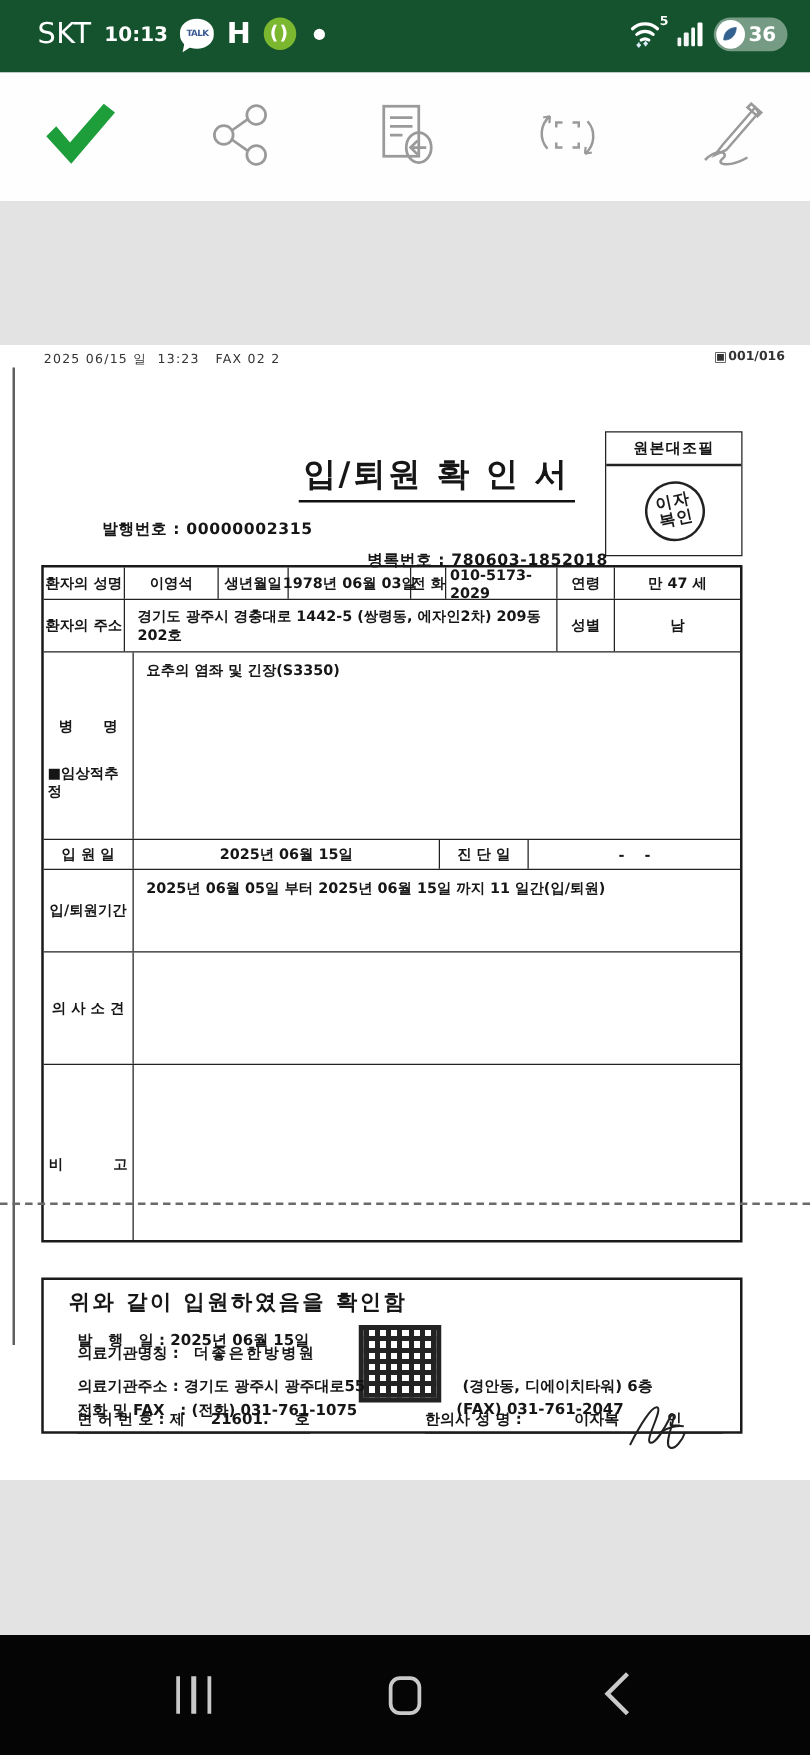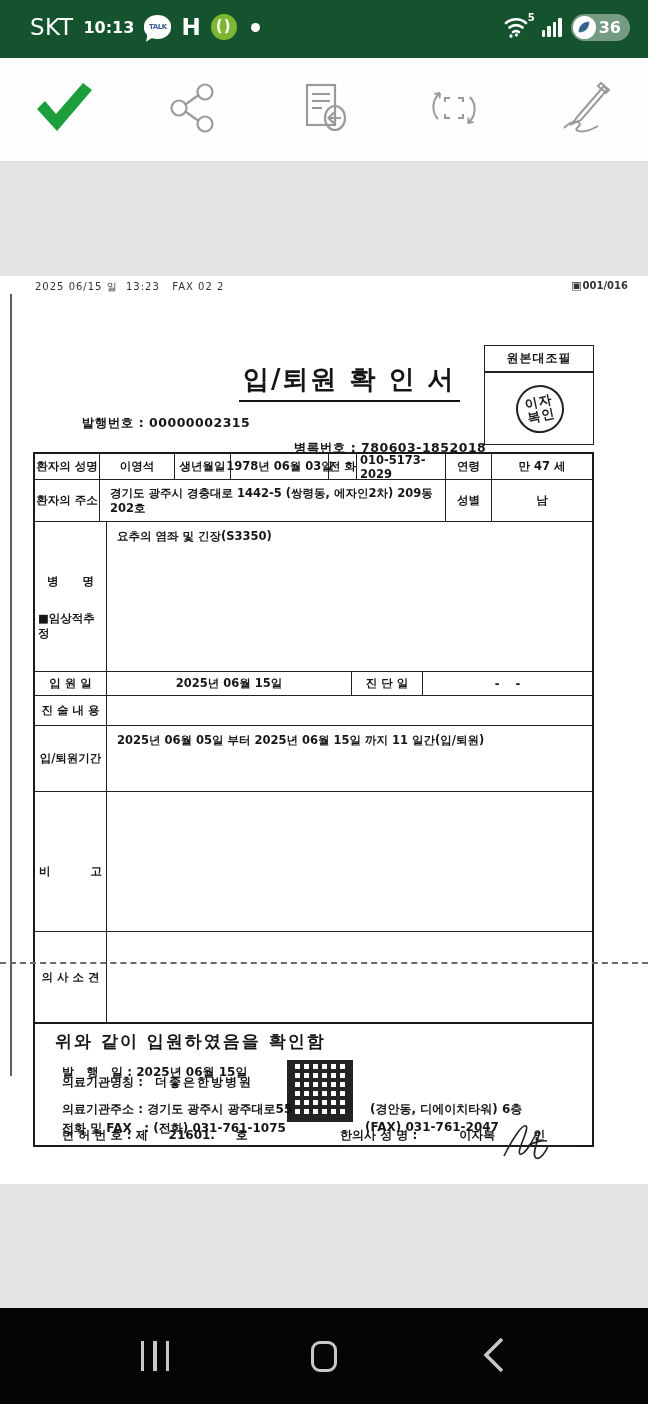--- a/index.html
+++ b/index.html
@@ -241,34 +241,30 @@
             <span>■임상적추정</span>
           </div>
           <div class="fcell fl topleft">요추의 염좌 및 긴장(S3350)</div>
         </div>
         <div class="frow r4">
           <div class="fcell w72 pre">입 원 일</div>
           <div class="fcell w245 pre">2025년 06월 15일</div>
           <div class="fcell w71 pre">진 단 일</div>
           <div class="fcell fl pre">-    -</div>
         </div>
-        <div class="frow r5">
-          <div class="fcell w72 pre">진 술 내 용</div>
-          <div class="fcell fl left"></div>
-        </div>
         <div class="frow r6">
           <div class="fcell w72">입/퇴원기간</div>
           <div class="fcell fl topleft">2025년 06월 05일 부터 2025년 06월 15일 까지 11 일간(입/퇴원)</div>
         </div>
+        <div class="frow r7">
+          <div class="fcell w72 pre">의 사 소 견</div>
+          <div class="fcell fl left"></div>
+        </div>
         <div class="frow r8">
           <div class="fcell w72 pre" style="align-items:flex-start; padding-top:72px;">비          고</div>
-          <div class="fcell fl left"></div>
-        </div>
-        <div class="frow r7">
-          <div class="fcell w72 pre">의 사 소 견</div>
           <div class="fcell fl left"></div>
         </div>
       </div>
 
       <div class="dash-artifact"></div>
 
       <div class="footer-box">
         <div class="fb-line confirm">위와 같이 입원하였음을 확인함</div>
         <div class="fb-line" style="top:40px; left:27px;">
           <span>발   행   일 :</span>&nbsp;<span>2025년 06월 15일</span>

